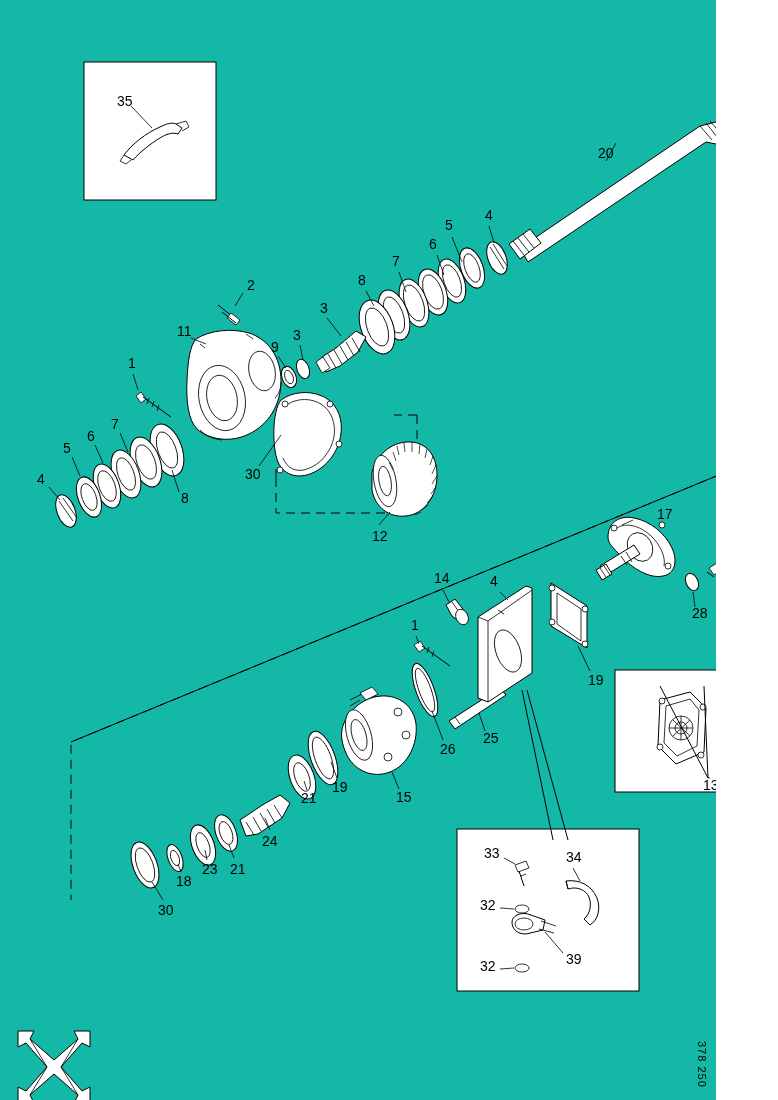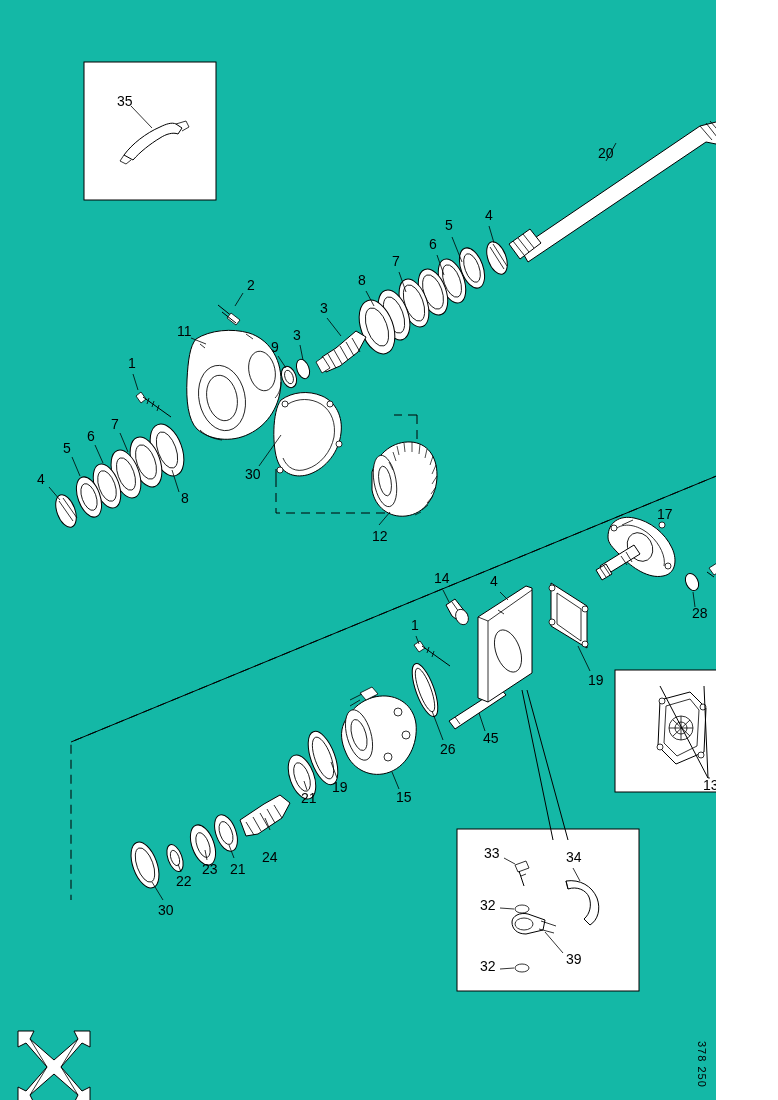--- a/index.html
+++ b/index.html
@@ -399,29 +399,29 @@
   <div class="callout" style="left:245px; top:467px;">30</div>
   <div class="callout" style="left:372px; top:529px;">12</div>
   <div class="callout" style="left:613px; top:507px;margin-left:44px;">17</div>
   <div class="callout" style="left:726px; top:588px;text-decoration:underline;">29</div>
   <div class="callout" style="left:692px; top:606px;">28</div>
   <div class="callout" style="left:490px; top:574px;">4</div>
   <div class="callout" style="left:434px; top:571px;">14</div>
   <div class="callout" style="left:411px; top:618px;">1</div>
   <div class="callout" style="left:588px; top:673px;">19</div>
   <div class="callout" style="left:703px; top:778px;">13</div>
-  <div class="callout" style="left:483px; top:731px;">45</div>
+  <div class="callout" style="left:483px; top:731px;">25</div>
   <div class="callout" style="left:440px; top:742px;">26</div>
   <div class="callout" style="left:396px; top:790px;">15</div>
   <div class="callout" style="left:332px; top:780px;">19</div>
   <div class="callout" style="left:301px; top:791px;">21</div>
-  <div class="callout" style="left:262px; top:834px;margin-top:16px;">24</div>
+  <div class="callout" style="left:262px; top:834px;">24</div>
   <div class="callout" style="left:230px; top:862px;">21</div>
   <div class="callout" style="left:202px; top:862px;">23</div>
-  <div class="callout" style="left:176px; top:874px;">22</div>
+  <div class="callout" style="left:176px; top:874px;">18</div>
   <div class="callout" style="left:158px; top:903px;">30</div>
   <div class="callout" style="left:484px; top:846px;">33</div>
   <div class="callout" style="left:566px; top:850px;">34</div>
   <div class="callout" style="left:480px; top:898px;">32</div>
   <div class="callout" style="left:566px; top:952px;">39</div>
   <div class="callout" style="left:480px; top:959px;">32</div>
 
   <div class="plate-code">378 250</div>
 
 </div>

